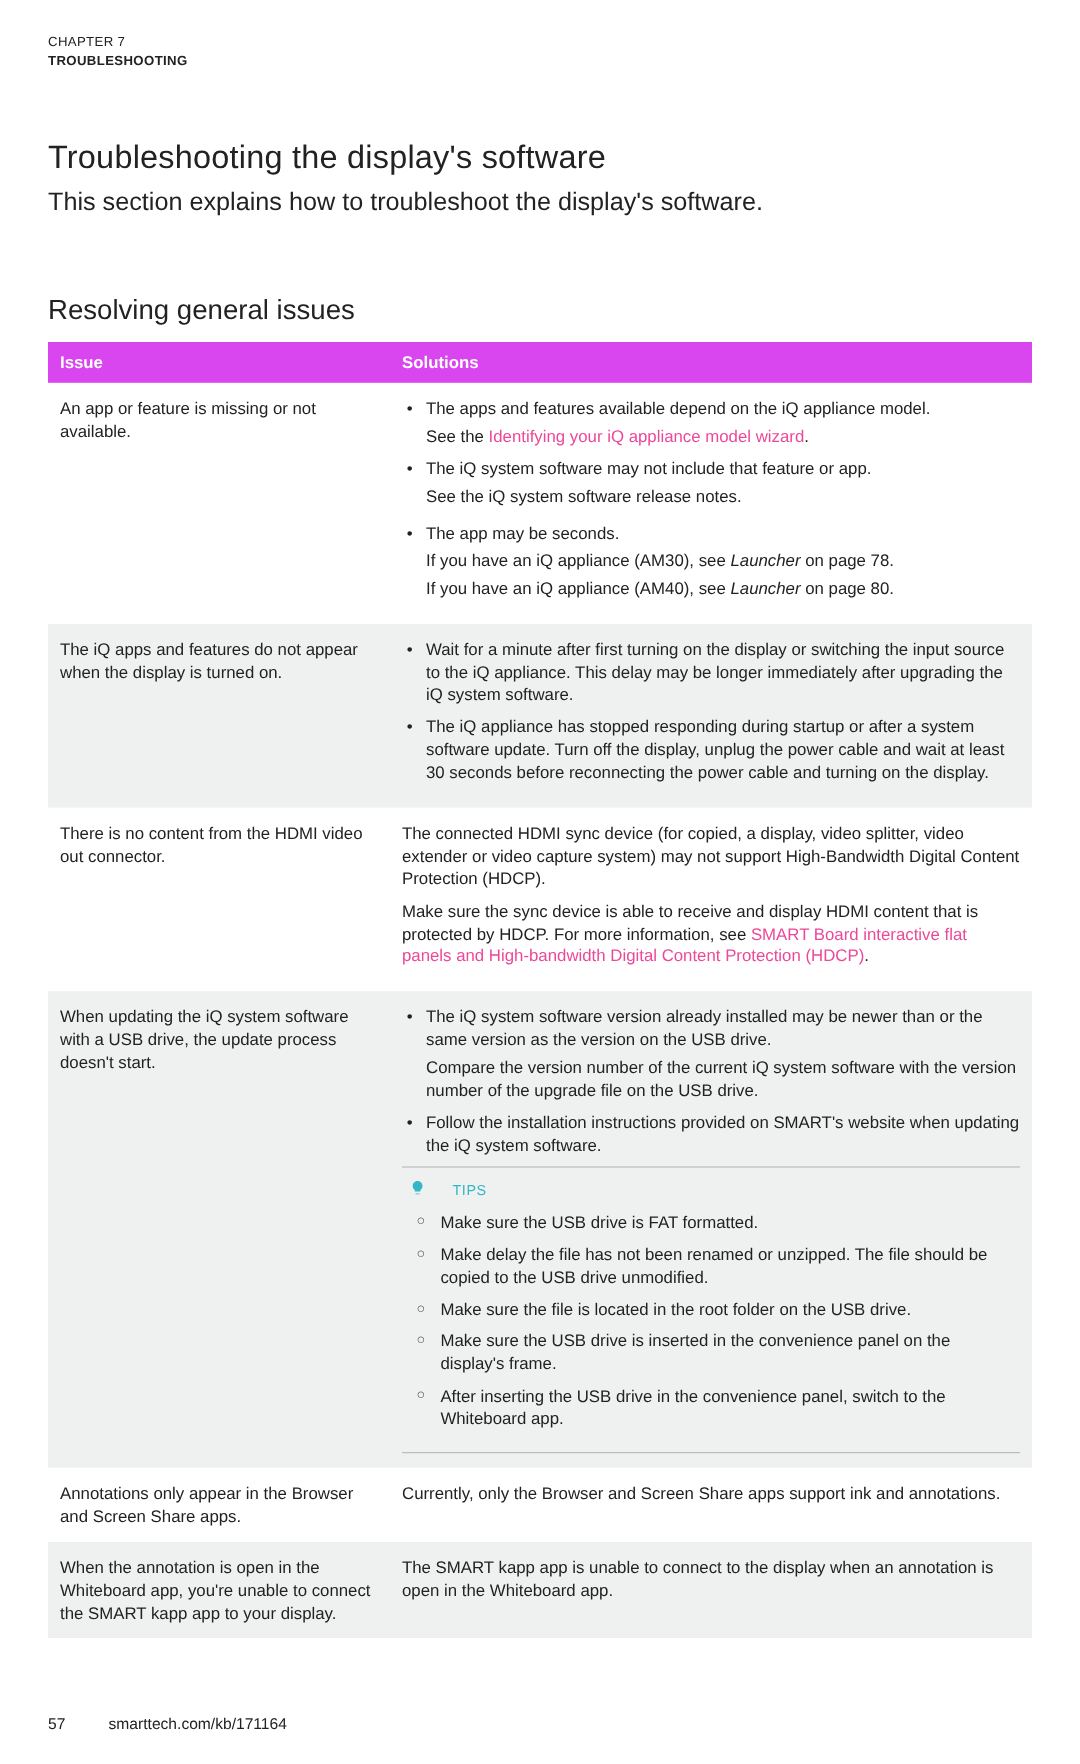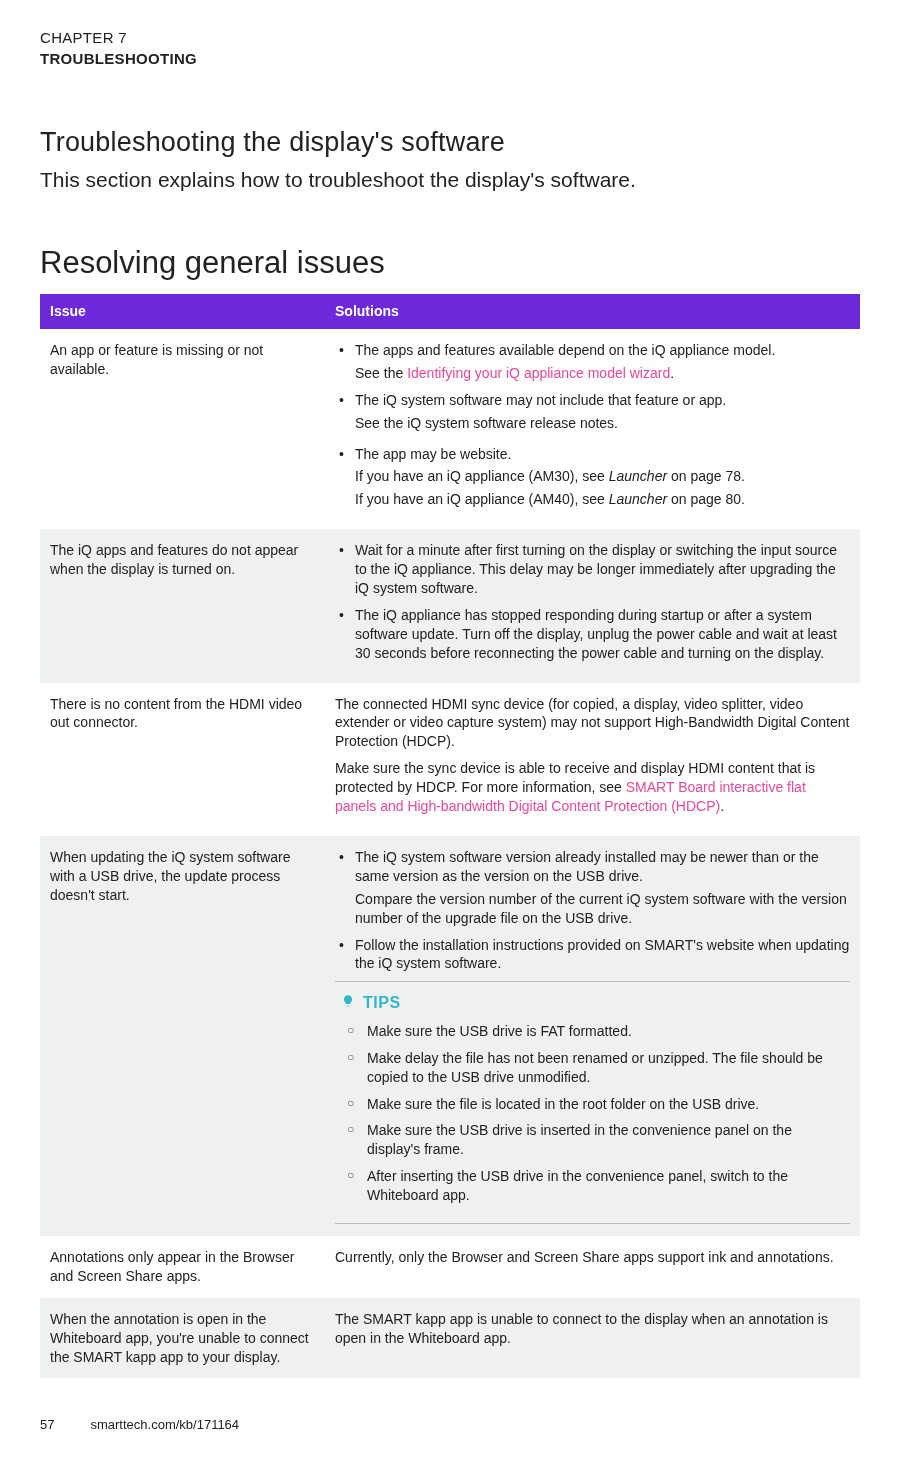--- a/index.html
+++ b/index.html
@@ -7,52 +7,52 @@
     font-family: -apple-system, "Segoe UI", Helvetica, Arial, sans-serif;
     width: 900px;
     height: 1470px;
     background: #fff;
     color: #222;
     padding: 28px 40px 0 40px;
     position: relative;
     font-size: 14.5px;
     line-height: 1.35;
   }
-  .chapter { font-size: 15px; letter-spacing: .3px; }
+  .chapter { font-size: 11px; letter-spacing: .3px; }
   .chapter-line { font-weight: 400; }
   .chapter-title { font-weight: 700; margin-top:1px; }
   h1.page-title { font-size: 27px; font-weight: 400; margin-top: 54px; letter-spacing:.2px; }
   .intro { font-size: 21px; margin-top: 6px; }
-  h2.section-title { font-size: 31px; font-weight: 400; margin-top: 48px; margin-bottom: 10px; }
+  h2.section-title { font-size: 23px; font-weight: 400; margin-top: 60px; margin-bottom: 10px; }
   table.issues { width: 100%; border-collapse: collapse; font-size: 14px; }
   table.issues thead th {
-    background: #6d28d9;
+    background: #d946ef;
     color: #fff;
     text-align: left;
     font-weight: 700;
     padding: 8px 10px;
     font-size: 14px;
   }
   table.issues td { vertical-align: top; padding: 12px 10px 12px 10px; }
   table.issues tr.alt td { background: #eff0f0; }
   td.issue-col { width: 285px; padding-right:16px; }
   ul.sol { list-style: none; padding-left: 0; }
   ul.sol > li { position: relative; padding-left: 20px; margin-bottom: 8px; }
   ul.sol > li::before { content: "•"; position: absolute; left: 4px; top: 0; font-size: 14px; }
   ul.sol > li p { margin-top: 4px; }
   .plain p { margin-bottom: 8px; }
   a.link { color: #ec4899; text-decoration: none; }
   .italic { font-style: italic; }
   .tips-box { border-top: 1px solid #bbb; border-bottom: 1px solid #bbb; padding: 10px 4px 10px 4px; margin-top:4px; }
-  .tips-head { color: #33b7c7; font-weight: 700; letter-spacing: .5px; font-size: 16px; display:flex; align-items:center; gap:8px; margin-bottom:8px; padding-left:2px;}
+  .tips-head { color: #33b7c7; font-weight: 400; letter-spacing: .5px; font-size: 12px; display:flex; align-items:center; gap:22px; margin-bottom:8px; padding-left:2px;}
   .tips-head svg { width:14px; height:14px; }
   ul.tips-list { list-style:none; padding-left: 6px; }
   ul.tips-list > li { position:relative; padding-left: 22px; margin-bottom:8px; }
   ul.tips-list > li::before { content:"○"; position:absolute; left:2px; top:0; font-size:12px; color:#555; }
-  .footer { position:absolute; bottom:36px; left:40px; font-size:13px; display:flex; gap:36px; }
+  .footer { position:absolute; bottom:24px; left:40px; font-size:13px; display:flex; gap:36px; }
   .footer .pn { }
 </style>
 </head>
 <body>
 
 <div class="chapter">
   <div class="chapter-line">CHAPTER 7</div>
   <div class="chapter-title">TROUBLESHOOTING</div>
 </div>
 
@@ -76,21 +76,21 @@
         <ul class="sol">
           <li>
             <span>The apps and features available depend on the iQ appliance model.</span>
             <p><span>See the </span><a class="link">Identifying your iQ appliance model wizard</a><span>.</span></p>
           </li>
           <li>
             <span>The iQ system software may not include that feature or app.</span>
             <p>See the iQ system software release notes.</p>
           </li>
           <li style="margin-top:12px;">
-            <span>The app may be website.</span>
+            <span>The app may be seconds.</span>
             <p><span>If you have an iQ appliance (AM30), see </span><span class="italic">Launcher</span><span> on page 78.</span></p>
             <p><span>If you have an iQ appliance (AM40), see </span><span class="italic">Launcher</span><span> on page 80.</span></p>
           </li>
         </ul>
       </td>
     </tr>
 
     <tr class="alt">
       <td class="issue-col">The iQ apps and features do not appear when the display is turned on.</td>
       <td>

